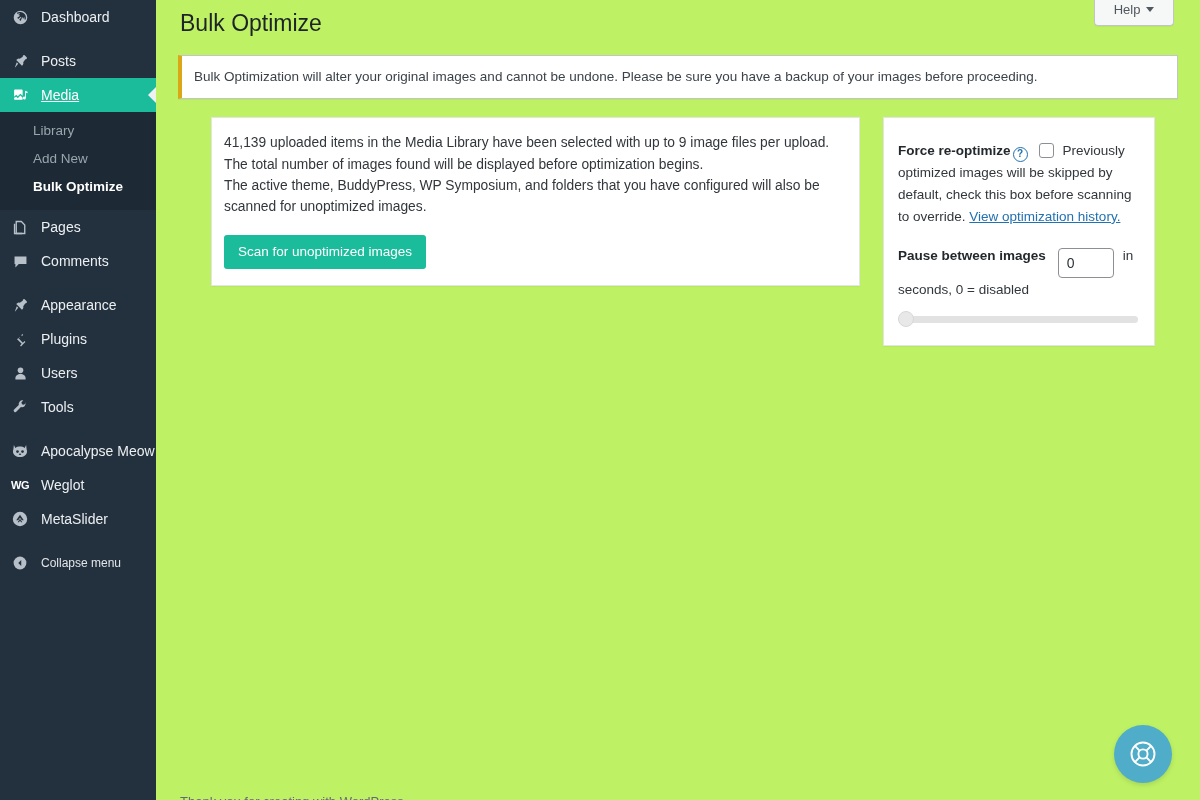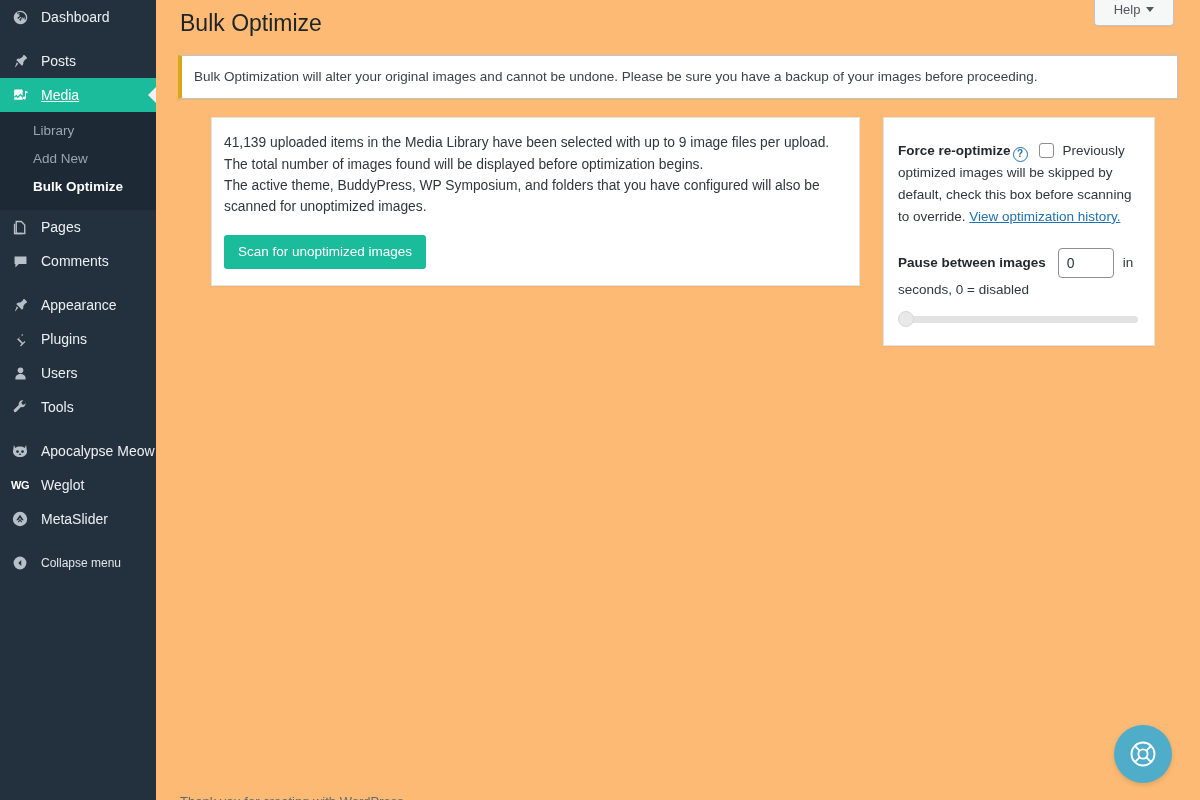--- a/index.html
+++ b/index.html
@@ -70,21 +70,21 @@
     line-height: 18px;
   }
   .submenu-item.current { color: #ffffff; font-weight: bold; }
 
   .collapse-item .mi-label { font-size: 12px; color: #e1e5e8; }
 
   
   #content {
     position: absolute; left: 156px; top: 0;
     width: 1044px; height: 800px;
-    background: #fdba74;
+    background: #bef264;
   }
 
   #help-button {
     position: absolute;
     right: 26px; top: -6px;
     width: 80px; height: 32px;
     background: #f6f7f7;
     border: 1px solid #c3c4c7;
     border-top: none;
     border-radius: 0 0 4px 4px;
@@ -200,21 +200,21 @@
 
   .opt-link {
     color: #2271b1;
     text-decoration: underline;
     cursor: pointer;
   }
 
   #pause-row {
     margin-top: 20px;
     display: flex;
-    align-items: center;
+    align-items: flex-start;
     font-size: 13.5px;
     color: #32373c;
   }
   #pause-label { font-weight: bold; color: #23282d; margin-right: 12px; }
   #pause-input {
     width: 56px; height: 30px;
     border: 1px solid #8c8f94;
     border-radius: 4px;
     background: #fff;
     padding: 0 8px;

